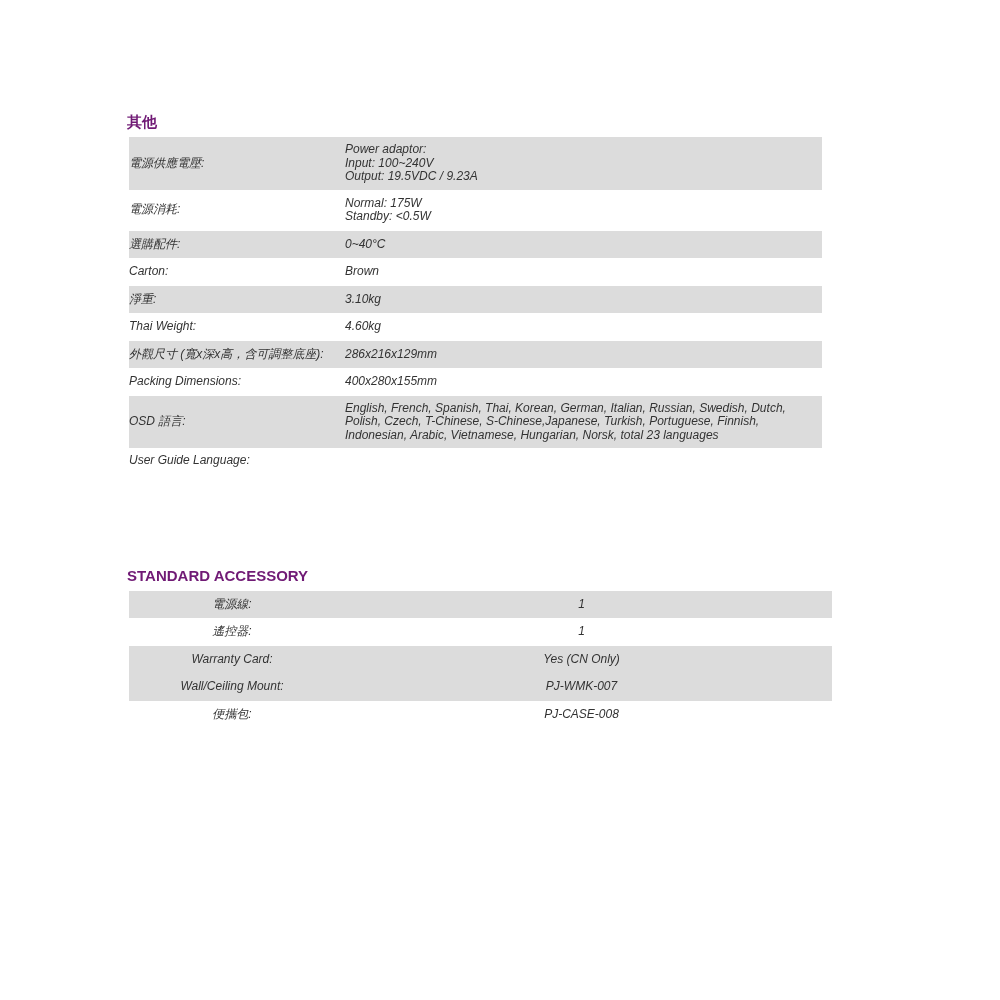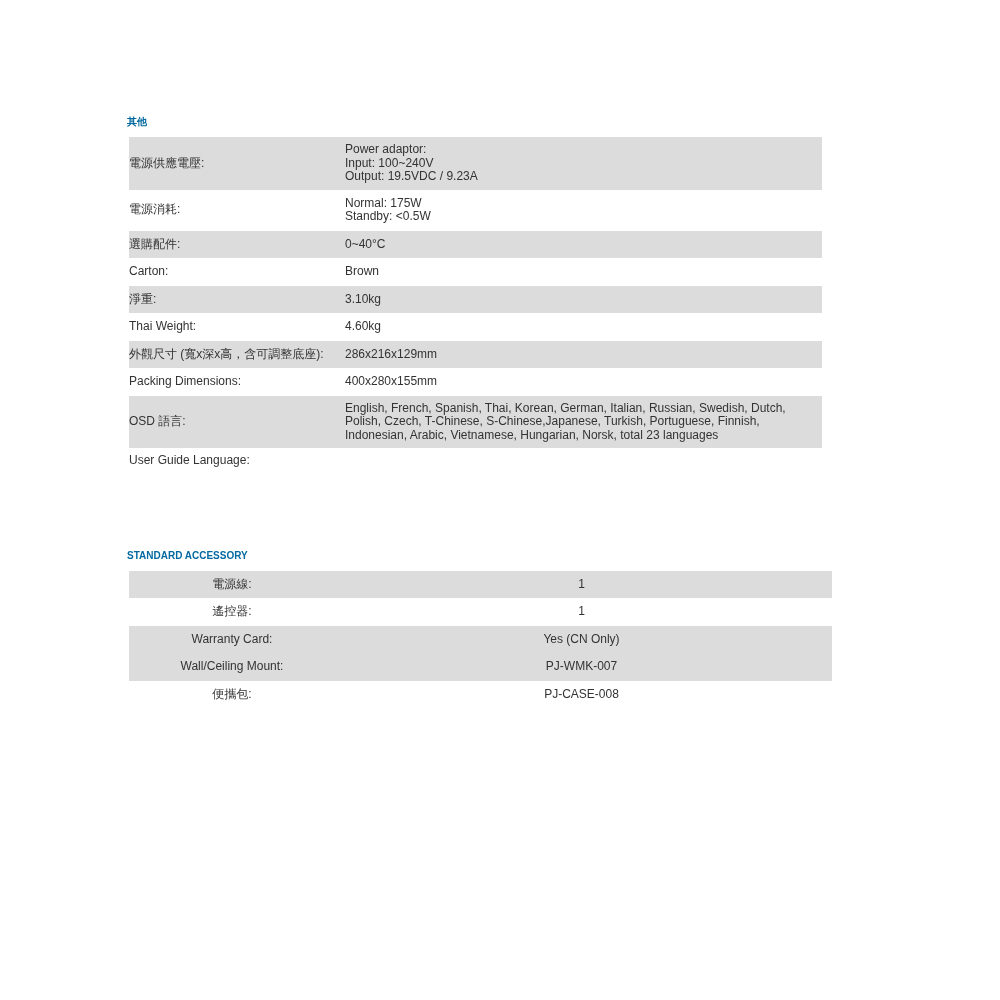--- a/index.html
+++ b/index.html
@@ -18,43 +18,44 @@
     font-size: 12px;
     line-height: 13.5px;
   }
   .content {
     position: absolute;
     left: 129px;
     top: 112px;
     width: 703px;
   }
   .section-title {
-    font-size: 10px;
+    font-size: 15px;
     line-height: 20px;
     font-weight: bold;
-    color: #0369a1;
+    color: #701a75;
     margin: 0 0 5px -2px;
     font-family: "Liberation Sans", sans-serif;
   }
-  .title-accessory { margin-top: 72px; }
+  .title-accessory { margin-top: 92px; }
   .title-optional  { margin-top: 6px; }
 
   .spec-table { width: 693px; }
   .spec-table.wide { width: 703px; text-align: center; }
 
   .row {
     display: flex;
     align-items: center;
   }
   .row:nth-child(odd) { background: var(--shade, #dcdcdc); }
 
   .cell {
     padding-top: 7px;
     padding-bottom: 7px;
     box-sizing: border-box;
+    font-style: italic;
   }
   .cell.label {
     flex: none;
     width: 216px;
     padding-right: 10px;
   }
   .cell.value {
     flex: 1;
     padding-right: 14px;
     white-space: pre-line;

